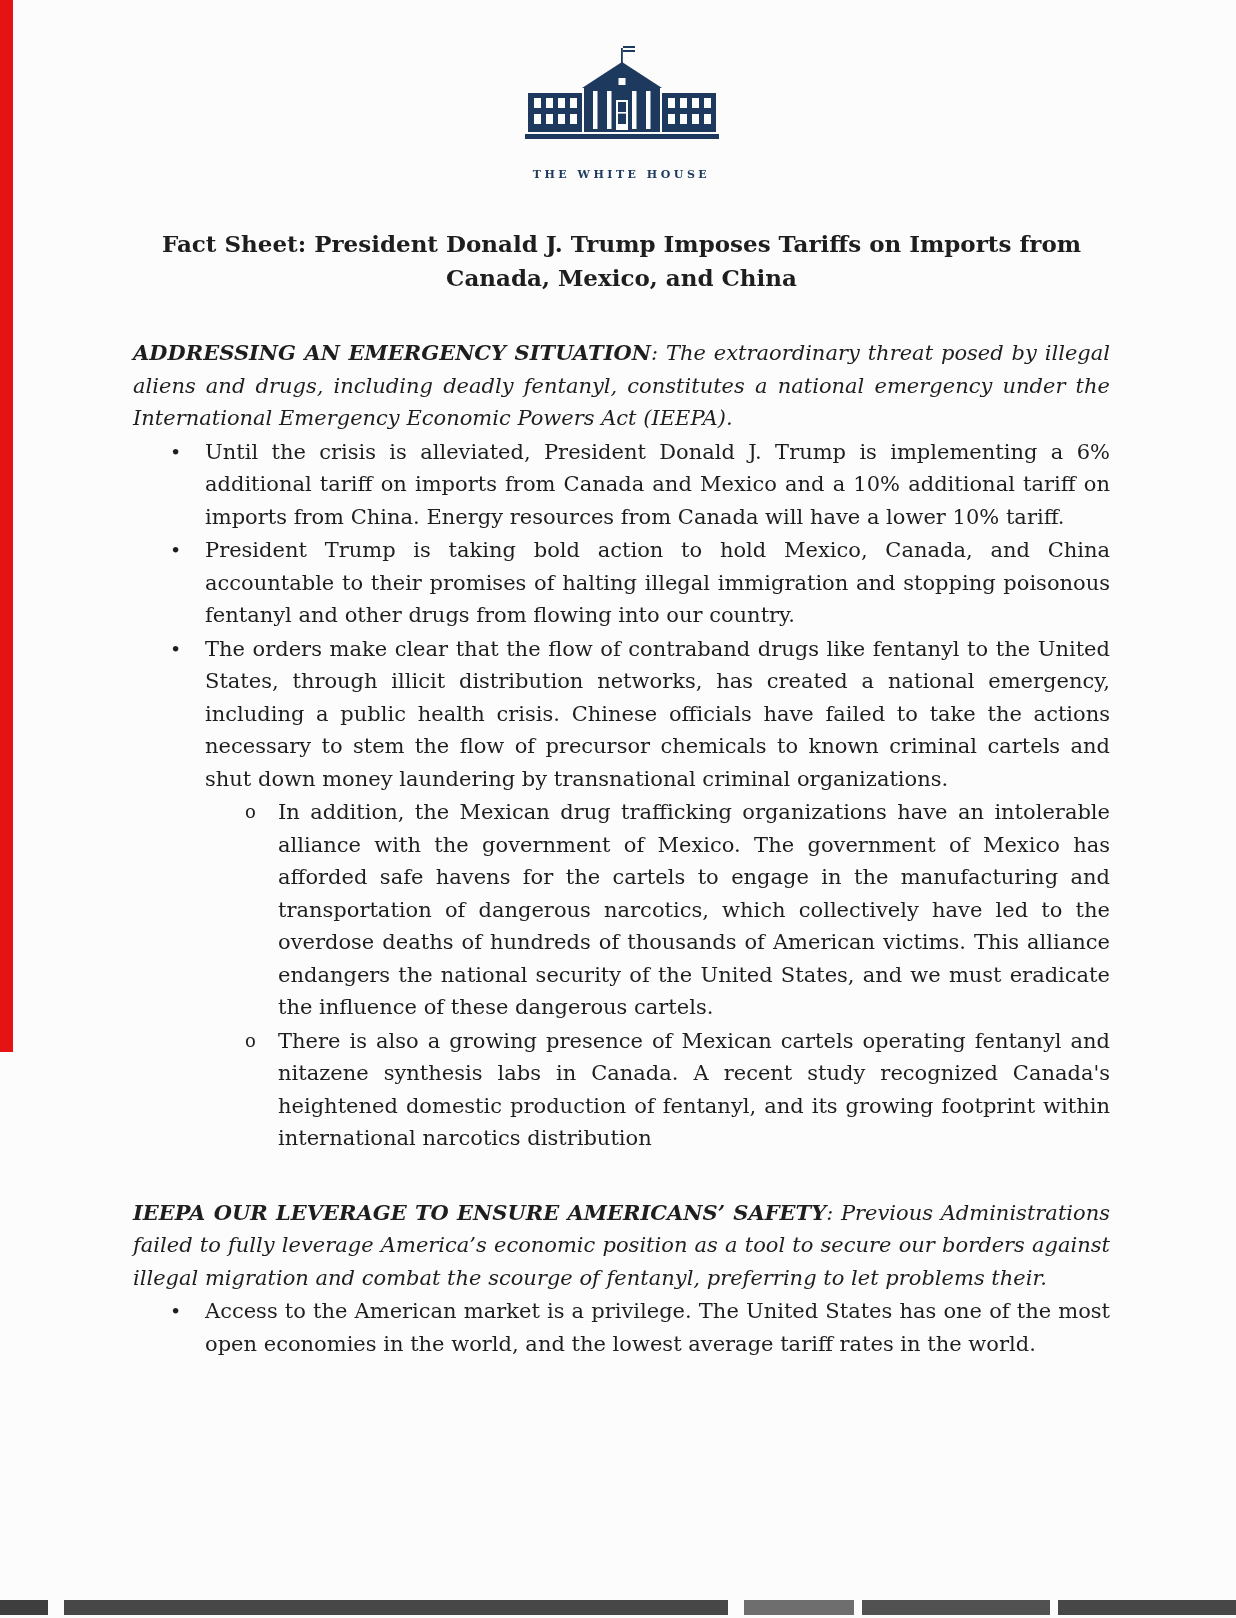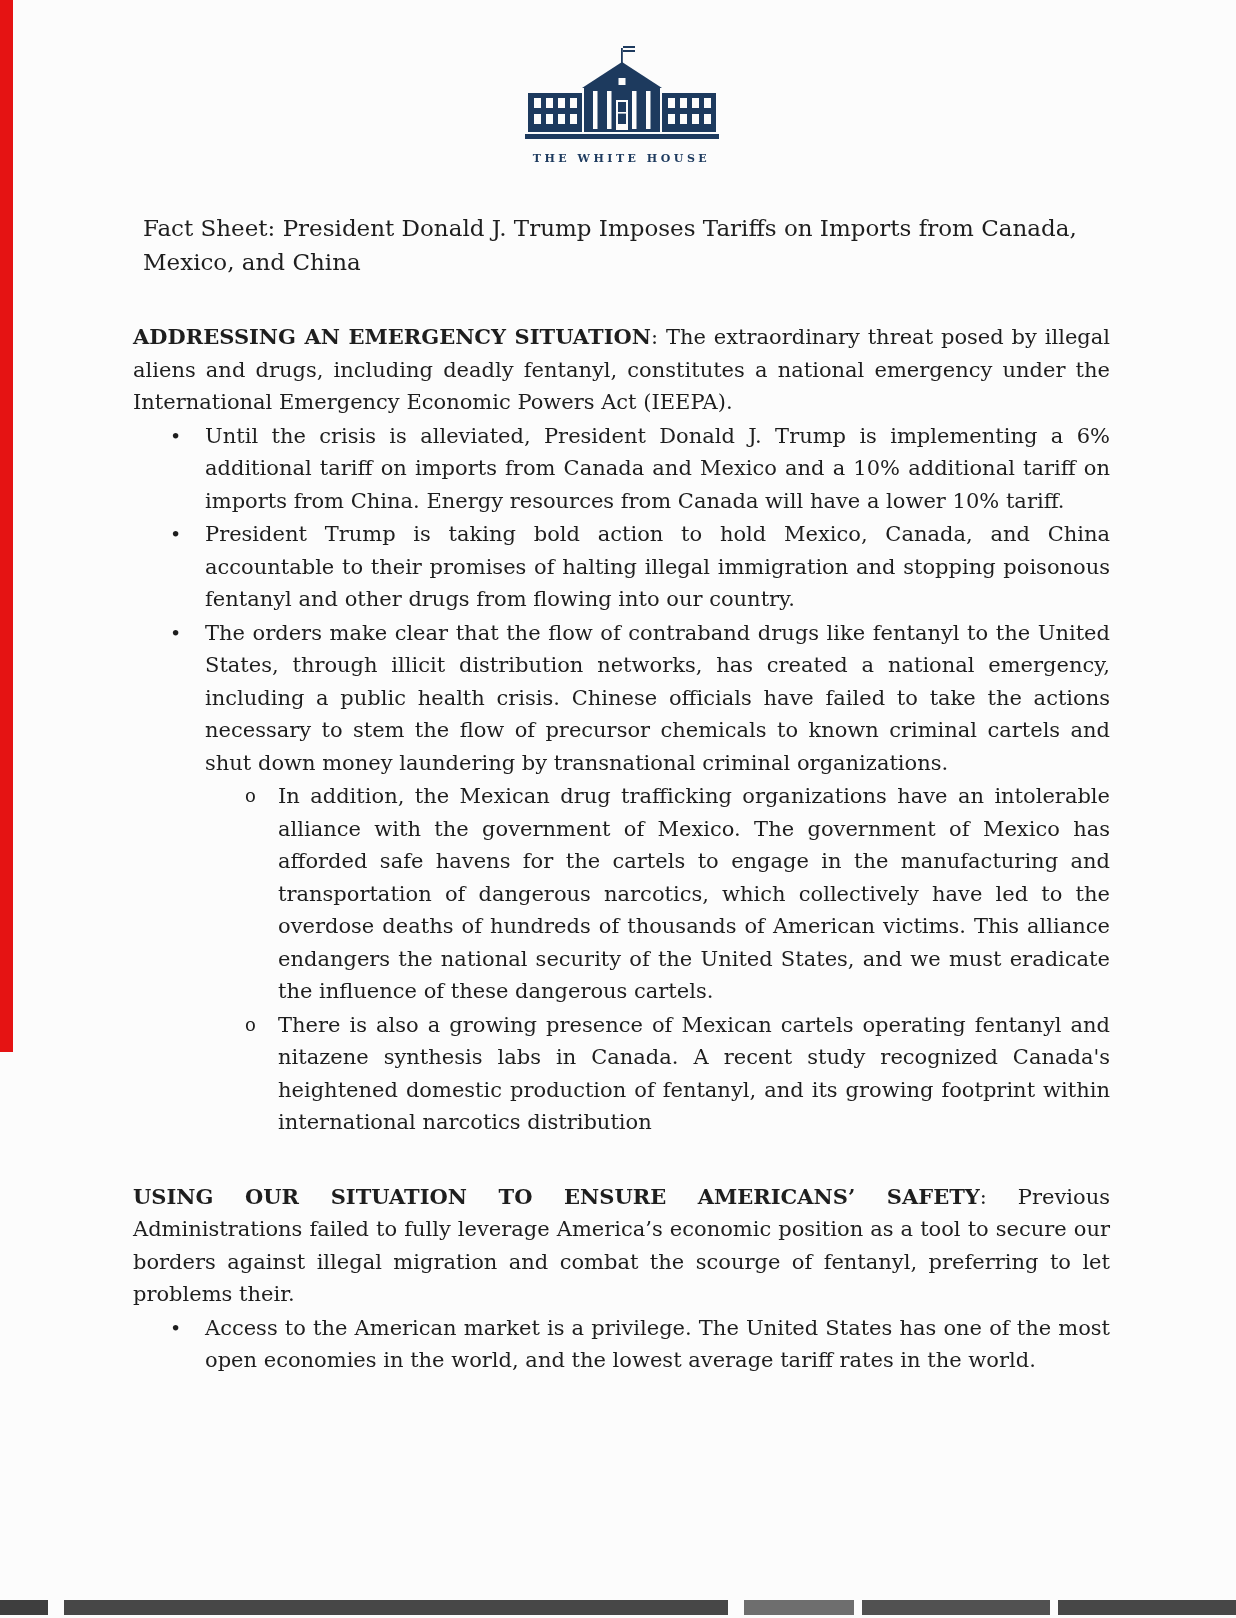--- a/index.html
+++ b/index.html
@@ -32,43 +32,44 @@
   .bb5 { left: 1058px; width: 178px; }
 
   .content {
     position: relative;
     padding: 38px 126px 0 133px;
   }
 
   .logo-block { text-align: center; }
   .logo-block svg { display: inline-block; }
   .logo-caption {
-    margin-top: 4px;
+    margin-top: 20px;
     font-size: 11px;
     font-weight: bold;
     letter-spacing: 3.5px;
     color: var(--logo-navy, #1d3a5e);
     font-family: "DejaVu Serif", serif;
   }
   .navy  { fill: var(--logo-navy, #1d3a5e); }
   .white { fill: #fcfcfc; }
 
   .doc-title {
     margin: 46px 10px 0 10px;
     font-size: 23px;
-    font-weight: normal;
-    text-align: left;
+    font-weight: bold;
+    text-align: center;
     line-height: 34px;
   }
 
   .body-text { font-size: 21px; line-height: 32.5px; }
 
   .para {
     margin: 42px 0 0 0;
     text-align: justify;
+    font-style: italic;
   }
   .para .lead { font-weight: bold; }
 
   .bullet {
     display: flex;
     margin-top: 1px;
   }
   .bullet .marker {
     flex: 0 0 auto;
     text-align: left;
@@ -155,21 +156,21 @@
 
       <div class="bullet l2">
         <span class="marker">o</span>
         <span class="btext">In addition, the Mexican drug trafficking organizations have an intolerable alliance with the government of Mexico. The government of Mexico has afforded safe havens for the cartels to engage in the manufacturing and transportation of dangerous narcotics, which collectively have led to the overdose deaths of hundreds of thousands of American victims. This alliance endangers the national security of the United States, and we must eradicate the influence of these dangerous cartels.</span>
       </div>
       <div class="bullet l2">
         <span class="marker">o</span>
         <span class="btext">There is also a growing presence of Mexican cartels operating fentanyl and nitazene synthesis labs in Canada.  A recent study recognized Canada's heightened domestic production of fentanyl, and its growing footprint within international narcotics distribution</span>
       </div>
 
-      <p class="para"><span class="lead">USING OUR SITUATION TO ENSURE AMERICANS’ SAFETY</span><span>: Previous Administrations failed to fully leverage America’s economic position as a tool to secure our borders against illegal migration and combat the scourge of fentanyl, preferring to let problems their.</span></p>
+      <p class="para"><span class="lead">IEEPA OUR LEVERAGE TO ENSURE AMERICANS’ SAFETY</span><span>: Previous Administrations failed to fully leverage America’s economic position as a tool to secure our borders against illegal migration and combat the scourge of fentanyl, preferring to let problems their.</span></p>
 
       <div class="bullet l1">
         <span class="marker">•</span>
         <span class="btext">Access to the American market is a privilege. The United States has one of the most open economies in the world, and the lowest average tariff rates in the world.</span>
       </div>
 
     </div>
   </div>
 
   <div class="bottom-bar-seg bb1"></div>

